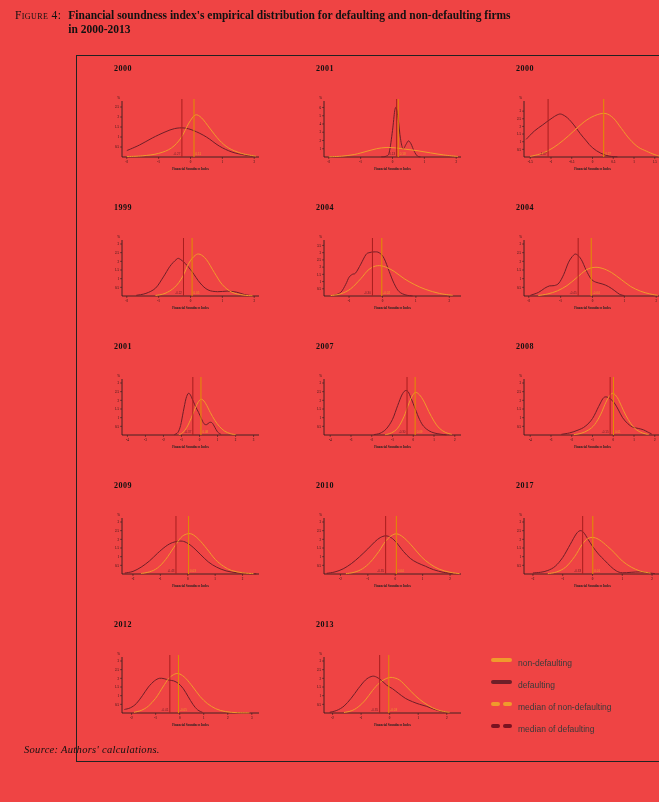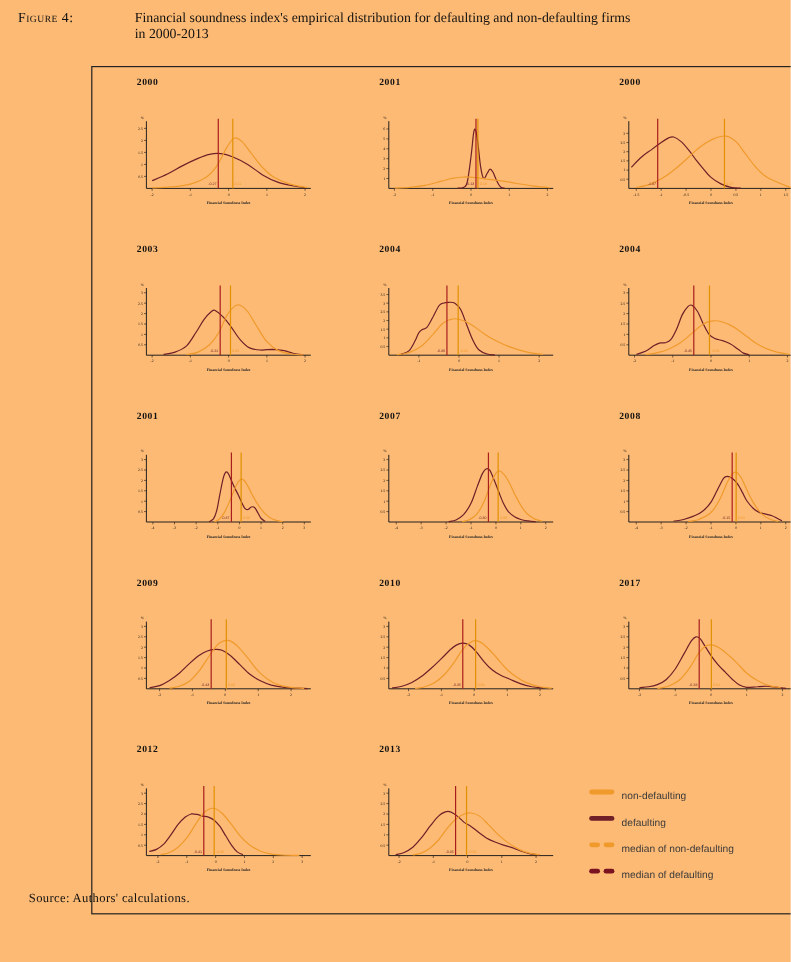--- a/index.html
+++ b/index.html
@@ -1,38 +1,38 @@
 <!DOCTYPE html>
 <html><head>
 <meta charset="utf-8">
 <style>
   html,body{margin:0;padding:0;background:#fff;}
-  .page{position:relative;width:659px;height:802px;background:#fdba74;overflow:hidden;
+  .page{position:relative;width:659px;height:802px;background:#ef4444;overflow:hidden;
         font-family:"Liberation Serif", serif;color:#111;}
   .figure-title{position:absolute;top:8px;left:15px;display:flex;gap:7px;
         font-size:11.5px;line-height:14px;}
   .title-prefix{font-variant:small-caps;letter-spacing:0.4px;white-space:nowrap;}
-  .title-main{font-weight:normal;max-width:540px;margin-left:44px;}
+  .title-main{font-weight:bold;max-width:540px;}
   .figure-box{position:absolute;top:55px;left:47px;width:598px;height:707px;
         border:1px solid #222;box-sizing:border-box;margin-left:29px;}
   #charts-grid{display:grid;grid-template-columns:202px 200px 156px;
         grid-auto-rows:139px;padding:4px 0 0 36px;}
   .chart-cell{position:relative;padding-top:4px;}
   .year-label{font-weight:bold;font-size:8px;letter-spacing:0.5px;margin-left:1px;}
   .chart-svg{display:block;margin-top:12px;margin-left:-4px;}
   .legend-cell{margin-left:-24px;padding-top:42px;display:flex;flex-direction:column;gap:12px;}
   .legend-item{display:flex;align-items:flex-start;gap:6px;}
   .legend-label{font-family:"Liberation Sans", sans-serif;font-size:8.5px;color:#3a3a3a;}
   .sw{width:21px;height:4px;flex:0 0 auto;display:flex;gap:3px;}
   .sw i{display:block;height:4px;border-radius:2px;flex:1;}
   .sw.solid-orange i{background:#F09A2C;}
   .sw.solid-maroon i{background:#6E1F28;}
   .sw.dash-orange i{background:#F09A2C;}
   .sw.dash-maroon i{background:#7A1220;border-radius:3px;}
-  .source-note{position:absolute;top:744px;left:24px;font-size:10.5px;letter-spacing:0.3px;}
+  .source-note{position:absolute;top:744px;left:24px;font-size:10.5px;letter-spacing:0.3px;font-style:italic;}
 </style>
 </head>
 <body>
 
 <div class="page">
 
   <div class="figure-title">
     <span class="title-prefix">Figure 4:</span>
     <span class="title-main">
       <span>Financial soundness index's empirical distribution for defaulting and non-defaulting firms</span><br>
@@ -167,21 +167,21 @@
             <text x="81.5" y="85" text-anchor="middle" font-size="3.2px" font-weight="600" font-family="&quot;Liberation Serif&quot;, serif" fill="#222">Financial Soundness Index</text>
             <path d="M15.1,54.4C16.5,53.0,20.6,48.4,23.4,46.0C26.1,43.6,28.9,41.9,31.7,39.9C34.4,37.8,37.6,35.4,40.0,33.8C42.4,32.1,44.5,30.7,46.2,29.9C47.9,29.2,48.6,28.7,50.4,29.2C52.1,29.7,54.5,31.2,56.6,33.0C58.7,34.8,60.7,37.3,62.8,39.9C64.9,42.4,67.0,45.6,69.0,48.3C71.1,51.0,73.2,53.5,75.3,55.9C77.3,58.4,79.1,60.8,81.5,62.8C83.9,64.9,87.0,66.8,89.8,68.2C92.6,69.6,95.3,70.5,98.1,71.1C100.9,71.7,105.0,71.7,106.4,71.8" fill="none" stroke="#6E1F28" stroke-width="1" stroke-linejoin="round"></path>
             <path d="M19.2,71.4C21.3,70.9,27.9,69.6,31.7,68.2C35.5,66.7,38.6,65.0,42.1,62.8C45.5,60.7,49.0,58.0,52.4,55.2C55.9,52.4,59.4,49.1,62.8,46.0C66.3,42.9,69.7,39.4,73.2,36.8C76.7,34.3,80.1,32.1,83.6,30.7C87.0,29.3,90.8,28.0,94.0,28.4C97.1,28.8,99.5,30.5,102.3,33.0C105.0,35.5,107.8,40.1,110.6,43.7C113.3,47.3,116.1,51.4,118.9,54.4C121.6,57.5,124.4,60.1,127.2,62.1C129.9,64.0,132.7,64.9,135.5,66.2C138.2,67.5,141.6,68.9,143.8,69.7C146.0,70.5,147.9,71.0,148.8,71.2" fill="none" stroke="#F09A2C" stroke-width="1" stroke-linejoin="round"></path>
             <line x1="37.07878787878788" y1="72" x2="37.07878787878788" y2="14" stroke="#A81E1E" stroke-width="1"></line>
             <line x1="92.7090909090909" y1="72" x2="92.7090909090909" y2="14" stroke="#E09000" stroke-width="1"></line>
             <text x="35.57878787878788" y="69.5" text-anchor="end" font-size="3px" font-family="&quot;Liberation Sans&quot;, sans-serif" fill="#6E1F28">-1.07</text>
             <text x="94.2090909090909" y="69.5" text-anchor="start" font-size="3px" font-family="&quot;Liberation Sans&quot;, sans-serif" fill="#F09A2C">0.27</text>
           </svg>
         </div>
         <div class="chart-cell">
-          <div class="year-label">2003</div>
+          <div class="year-label">1999</div>
           <svg class="chart-svg" width="154" height="96" viewBox="0 0 154 96">
             <g stroke="#1a1a1a" stroke-width="0.8">
               <line x1="13" y1="72" x2="150" y2="72"></line>
               <line x1="13" y1="72" x2="13" y2="16"></line>
             </g>
             <g stroke="#1a1a1a" stroke-width="0.5">
               <line x1="17.779069767441857" y1="72" x2="17.779069767441857" y2="74"></line>
               <line x1="49.63953488372093" y1="72" x2="49.63953488372093" y2="74"></line>
               <line x1="81.5" y1="72" x2="81.5" y2="74"></line>
               <line x1="113.36046511627906" y1="72" x2="113.36046511627906" y2="74"></line>

